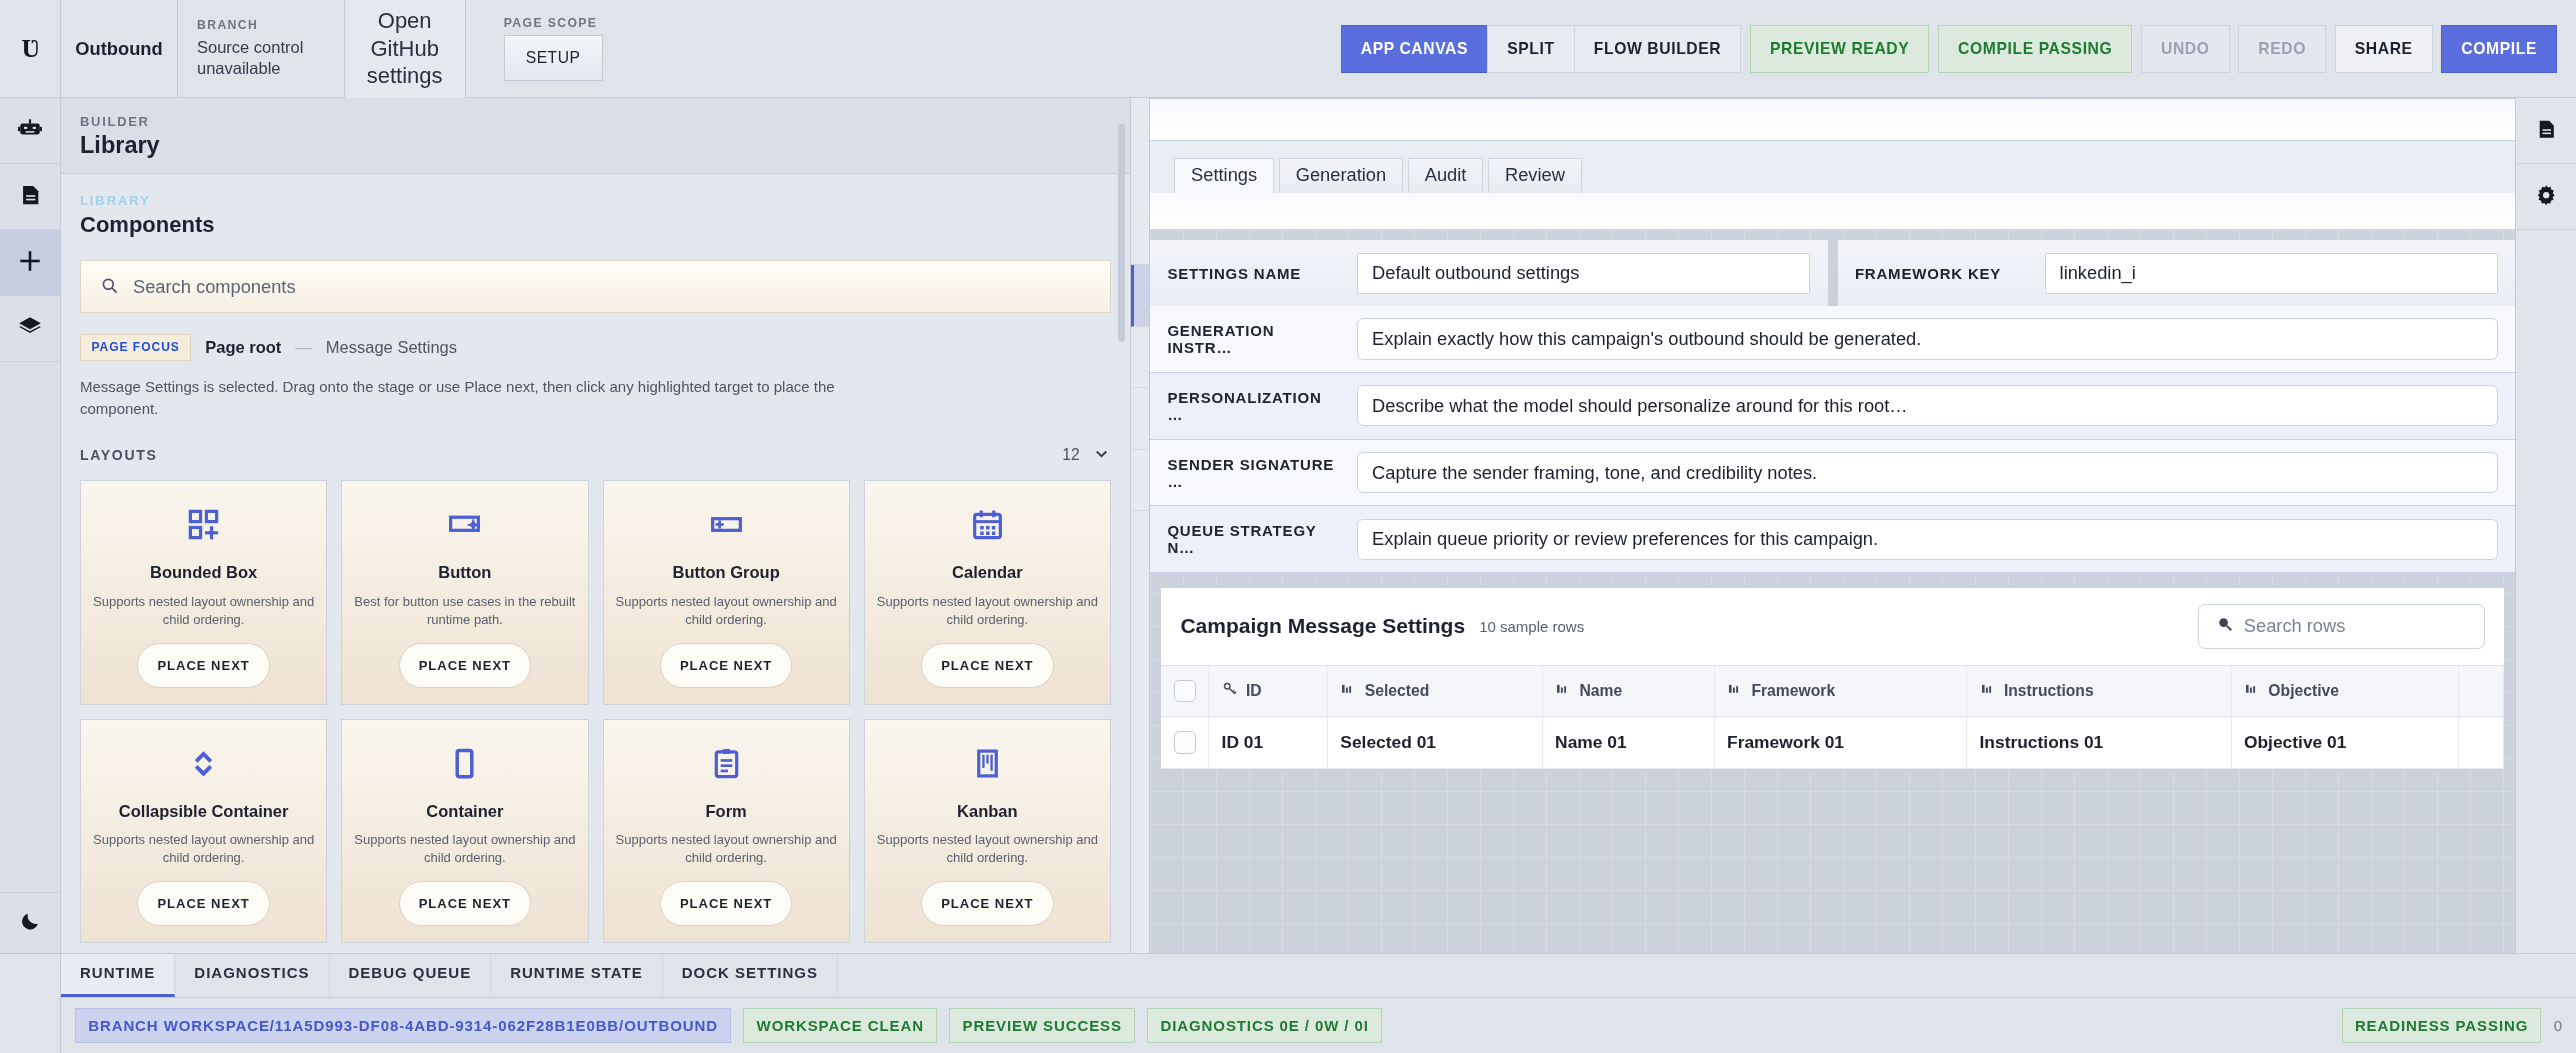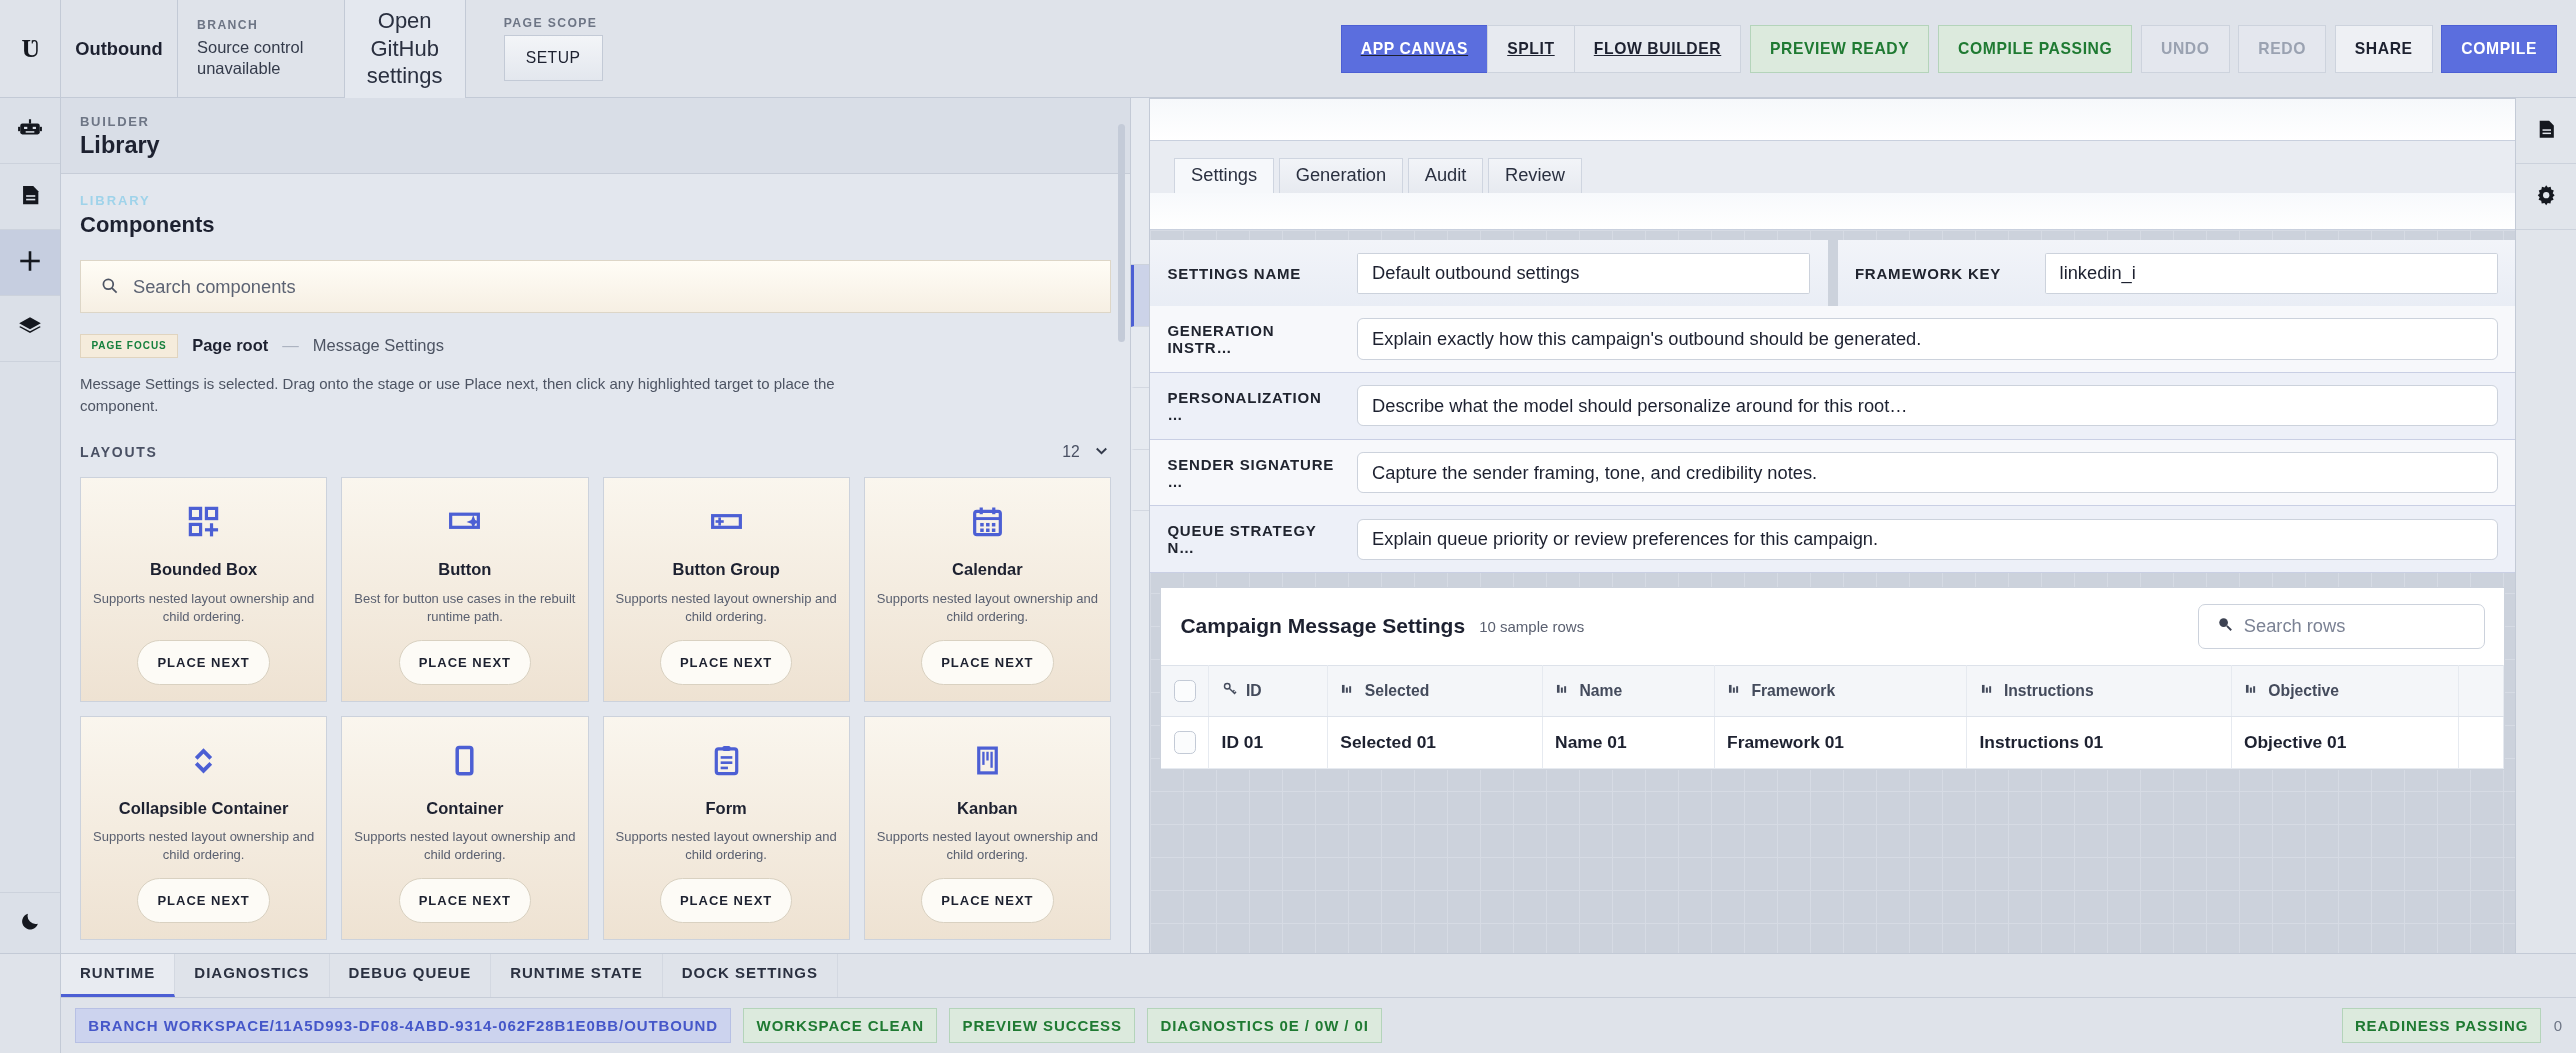--- a/index.html
+++ b/index.html
@@ -44,21 +44,21 @@
     padding: 10.4px 14px; font-size: 22px; color: #2a3040;
     line-height: 1.25; text-align: center; max-width: 122px;
   }
   .setup-btn {
     border: 0.9px solid #c3cad6;
     background: linear-gradient(#f3f5f8, #e3e7ee);
     padding: 13px 21px; font-size: 15.7px; letter-spacing: 0.5px;
   }
   .tb-spacer { flex: 1; }
   .tb-actions { display: flex; align-items: center; gap: 8.7px; padding-right: 19px; }
-  .seg { display: flex; text-decoration: underline; }
+  .seg { display: flex; }
   .seg .btn { border: 0.9px solid #cdd3dd; background: #e7eaf0; }
   .seg .btn + .btn { margin-left: -0.9px; }
   .btn {
     font-size: 15.7px; letter-spacing: 0.6px; font-weight: 700;
     padding: 14px 19px; border: 0.9px solid #cdd3dd; background: #e7eaf0;
     color: #1d2130; white-space: nowrap;
   }
   .btn.primary { background: #5b6ede; border-color: #4c5fd4; color: #fff; }
   .btn.status { background: #dceadd; border-color: #b4d4ba; color: #1f7a32; }
   .btn.muted { color: #9aa2b1; background: #e4e7ee; }
@@ -96,22 +96,22 @@
   .lib-sec-title { font-size: 22px; font-weight: 700; margin-top: 3.5px; }
   .search-wrap {
     margin-top: 22.6px; height: 53px;
     background: linear-gradient(#fffdf6, #f6efe3);
     border: 0.9px solid #ddd6c7;
     display: flex; align-items: center; gap: 14px; padding: 0 19px;
   }
   .search-wrap .ph { color: #5c6373; font-size: 18.3px; }
   .focus-row { display: flex; align-items: center; gap: 14px; margin-top: 21px; }
   .chip-focus {
-    background: #f5ecdc; border: 0.9px solid #e0d4bf; color: #15803d;
-    font-size: 10px; font-weight: 700; letter-spacing: 1px; padding: 5.2px 10.4px;
+    background: #f5ecdc; border: 0.9px solid #e0d4bf; color: #1d4ed8;
+    font-size: 12px; font-weight: 700; letter-spacing: 1px; padding: 5.2px 10.4px;
   }
   .crumb-strong { font-weight: 700; font-size: 16.5px; }
   .crumb-dash { color: #aab1bf; font-size: 16.5px; }
   .crumb { color: #4d5costa; color:#4d5463; font-size: 16.5px; }
   .hint { margin-top: 15.7px; font-size: 15px; color: #4d5463; line-height: 1.45; max-width: 783px; }
   .group-row { display: flex; align-items: center; margin-top: 24.4px; }
   .group-label { font-size: 14px; letter-spacing: 1.7px; font-weight: 700; color: #495063; }
   .group-row .sp { flex: 1; }
   .group-count { font-size: 15.7px; color: #495063; margin-right: 12.2px; }
   .cards {

